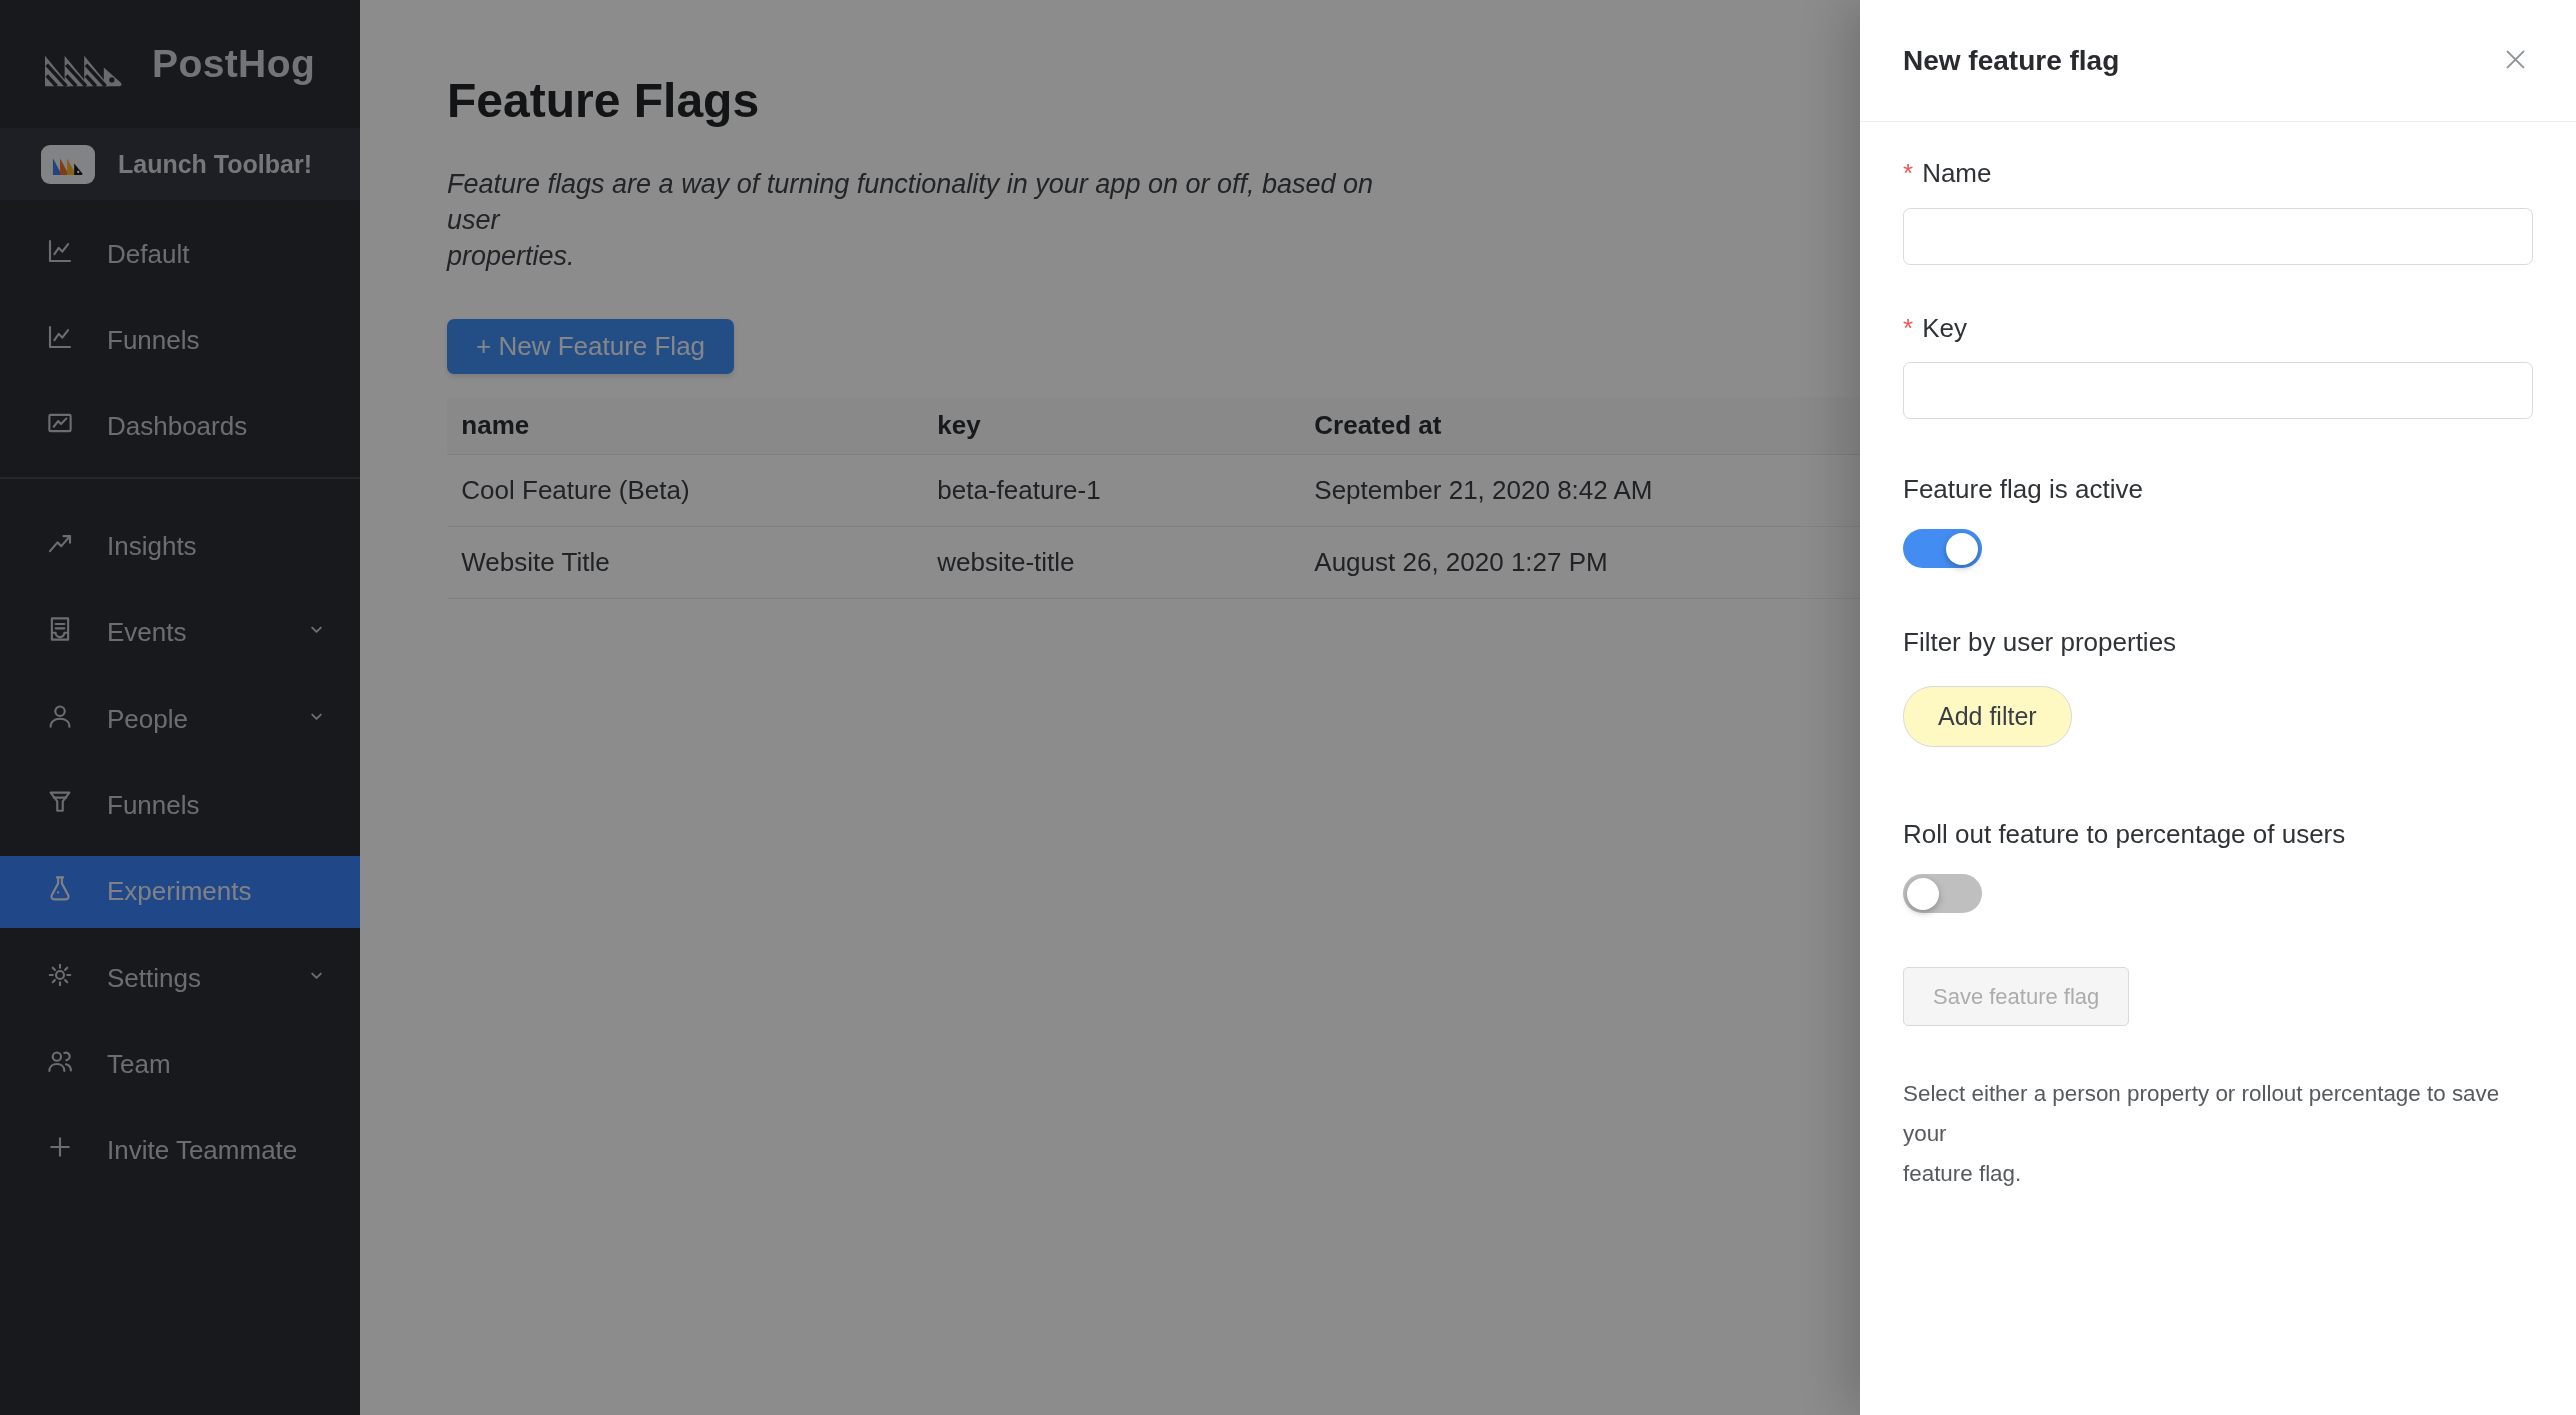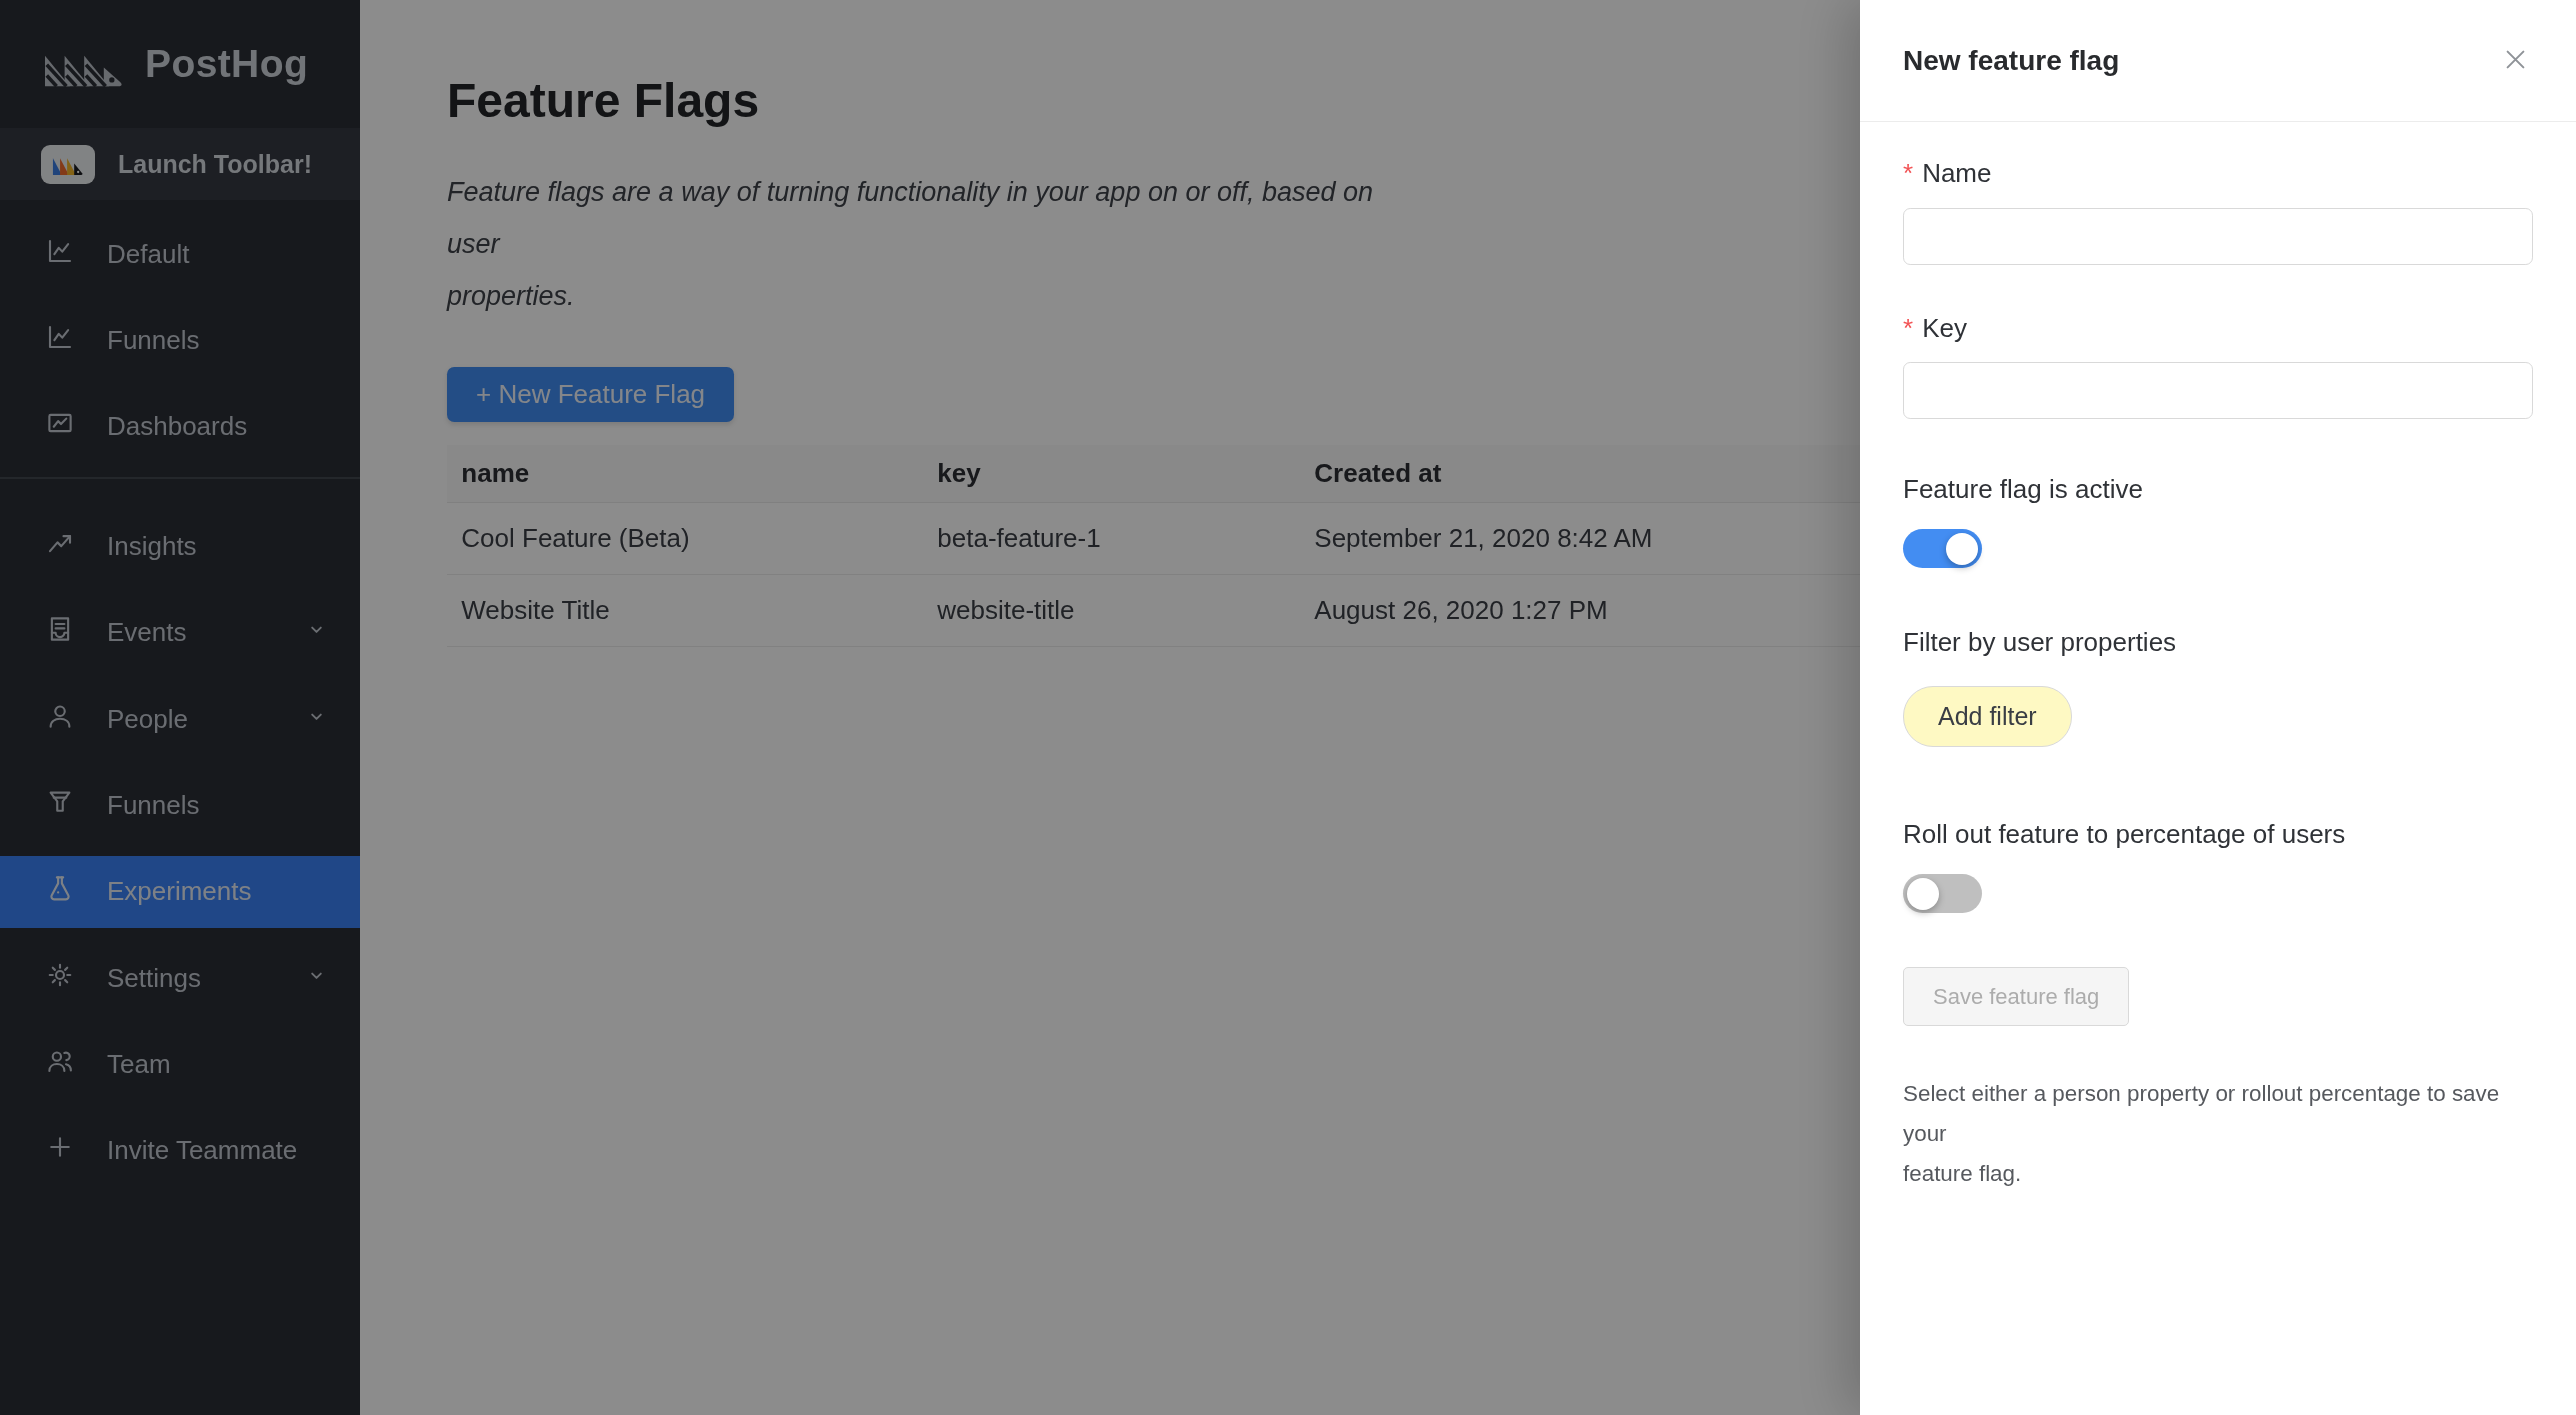--- a/index.html
+++ b/index.html
@@ -11,21 +11,21 @@
     color:#303338;
   }
 
   
   .sidebar {
     position:absolute; left:0; top:0; bottom:0; width:360px;
     background:#2b2e35; z-index:1; color:#c2c7cf;
   }
   .logo-row {
     height:128px; display:flex; align-items:center;
-    padding-left:45px; gap:18px; cursor:pointer;
+    padding-left:45px; gap:25px; cursor:pointer;
   }
   .logo-text { font-size:39px; font-weight:700; color:#ced3da; letter-spacing:0.4px; }
   .launch-row {
     height:72px; background:#353942; display:flex; align-items:center;
     padding-left:41px; gap:23px; cursor:pointer;
   }
   .launch-badge {
     width:54px; height:39px; background:#eceef0; border-radius:9px;
     display:flex; align-items:center; justify-content:center;
   }
@@ -43,21 +43,21 @@
   .nav-divider { height:1.8px; background:#43474f; margin:12.5px 0 32px 0; border:none; }
 
   
   .main {
     position:absolute; left:360px; right:0; top:0; bottom:0;
     background:#ffffff; padding:73px 0 0 87px;
   }
   .page-title { font-size:48px; line-height:55px; font-weight:700; color:#242629; }
   .page-desc {
     margin-top:38px; width:979px; font-style:italic;
-    font-size:27px; line-height:52px; color:#3f434a;
+    font-size:27px; line-height:36px; color:#3f434a;
   }
   .page-desc span { display:block; }
   .primary-btn {
     margin-top:45px; height:55px; padding:0 29px;
     background:#418df2; color:#f0f5fb; border:none; border-radius:7.2px;
     font-size:26px; font-family:inherit; cursor:pointer;
     box-shadow:0 2.7px 5.4px rgba(0,0,0,0.12);
   }
   .flags-table { margin-top:23px; width:100%; border-collapse:collapse; table-layout:fixed; }
   .flags-table th {

